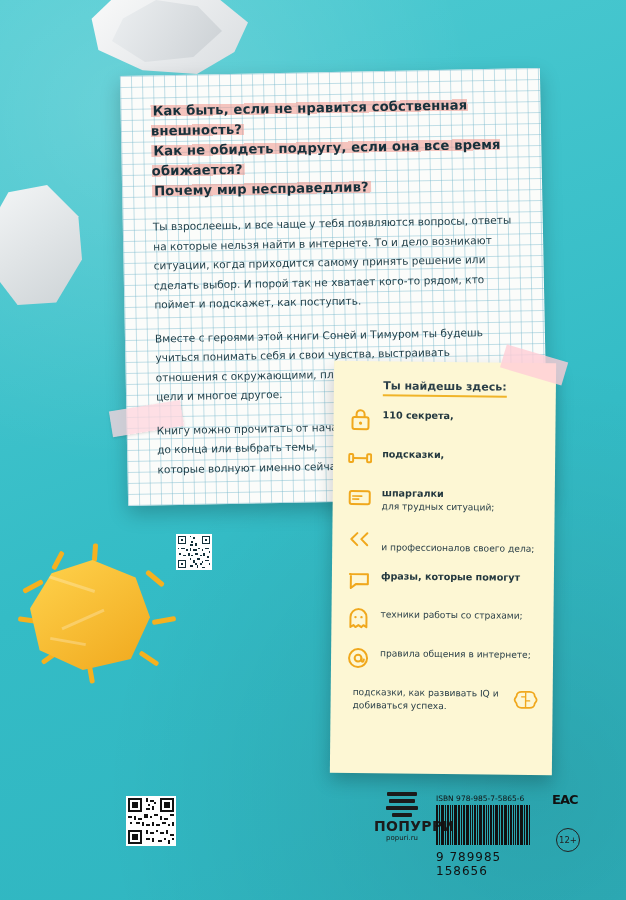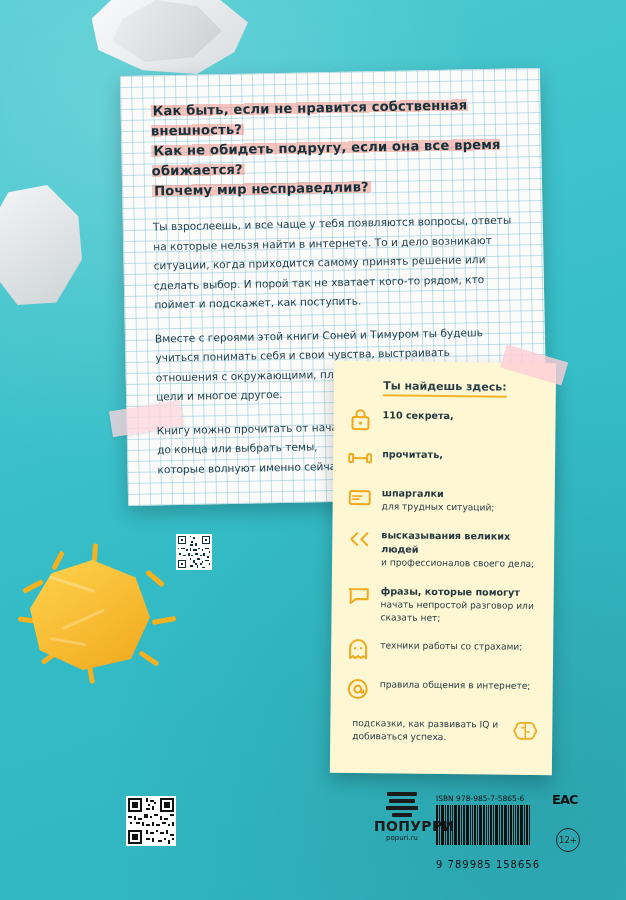--- a/index.html
+++ b/index.html
@@ -109,21 +109,21 @@
   .qr-big{position:absolute;left:126px;top:796px;width:50px;height:50px;}
   .logo{position:absolute;left:374px;top:792px;width:56px;text-align:center;color:#1b1b1b;}
   .logo-mark{width:32px;height:26px;margin:0 auto;position:relative;}
   .logo-mark span{display:block;height:4px;background:#1b1b1b;margin:0 auto 3px auto;border-radius:1px;}
   .logo-txt{font-size:14px;font-weight:700;letter-spacing:.3px;}
   .logo-url{font-size:7px;}
   .barcode{position:absolute;left:436px;top:794px;width:108px;}
   .isbn{font-size:7.5px;color:#111;margin-bottom:2px;}
   .bars{height:40px;display:flex;gap:1px;align-items:stretch;}
   .bars i{display:block;background:#111;}
-  .barnum{font-size:10px;letter-spacing:1px;color:#111;margin-top:14px;}
+  .barnum{font-size:12px;letter-spacing:1px;color:#111;margin-top:5px;}
   .eac{position:absolute;left:552px;top:792px;text-align:center;color:#111;}
   .eac-mark{font-size:13px;font-weight:700;letter-spacing:-1px;}
   .age{position:absolute;left:556px;top:828px;width:22px;height:22px;border-radius:50%;border:1.4px solid #222;
        display:flex;align-items:center;justify-content:center;font-size:8.5px;color:#222;}
 </style>
 </head>
 <body>
 
 <div class="bg"></div>
 
@@ -183,49 +183,49 @@
     </div>
 
     <div class="item">
       <div class="ico">
         <svg width="24" height="20" viewBox="0 0 24 20">
             <rect x="1" y="6" width="4" height="8" rx="1" fill="none" stroke="#f0a81d" stroke-width="2"></rect>
             <rect x="19" y="6" width="4" height="8" rx="1" fill="none" stroke="#f0a81d" stroke-width="2"></rect>
             <rect x="5" y="9" width="14" height="2" fill="#f0a81d"></rect>
           </svg>
       </div>
-      <div class="itxt"><b>прочитать,</b><br></div>
+      <div class="itxt"><b>подсказки,</b><br></div>
     </div>
 
     <div class="item">
       <div class="ico">
         <svg width="24" height="20" viewBox="0 0 24 20">
             <rect x="2" y="4" width="20" height="13" rx="2" fill="none" stroke="#f0a81d" stroke-width="2"></rect>
             <path d="M5 9h9M5 12h6" stroke="#f0a81d" stroke-width="1.6" stroke-linecap="round"></path>
           </svg>
       </div>
       <div class="itxt"><b>шпаргалки</b><br><span>для трудных ситуаций;</span></div>
     </div>
 
     <div class="item">
       <div class="ico">
         <svg width="24" height="20" viewBox="0 0 24 20">
             <path d="M10 4 4 10l6 6M20 4l-6 6 6 6" fill="none" stroke="#f0a81d" stroke-width="2" stroke-linecap="round" stroke-linejoin="round"></path>
           </svg>
       </div>
-      <div class="itxt"><b>высказывания великих людей</b><br><span>и профессионалов своего дела;</span></div>
+      <div class="itxt"><br><span>и профессионалов своего дела;</span></div>
     </div>
 
     <div class="item">
       <div class="ico">
         <svg width="24" height="20" viewBox="0 0 24 20">
             <path d="M3 4h18v10H9l-5 4V4z" fill="none" stroke="#f0a81d" stroke-width="2" stroke-linejoin="round"></path>
           </svg>
       </div>
-      <div class="itxt"><b>фразы, которые помогут</b><br><span>начать непростой разговор или  сказать нет;</span></div>
+      <div class="itxt"><b>фразы, которые помогут</b><br></div>
     </div>
 
     <div class="item">
       <div class="ico">
         <svg width="22" height="22" viewBox="0 0 22 22">
             <path d="M3 19V9a8 8 0 0 1 16 0v10l-3-2-2 2-3-2-3 2-2-2-3 2z" fill="none" stroke="#f0a81d" stroke-width="2" stroke-linejoin="round"></path>
             <circle cx="8" cy="9" r="1.2" fill="#f0a81d"></circle>
             <circle cx="14" cy="9" r="1.2" fill="#f0a81d"></circle>
           </svg>
       </div>

